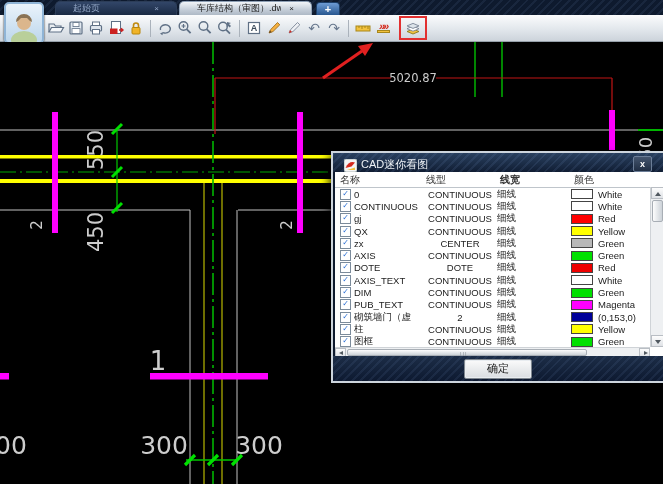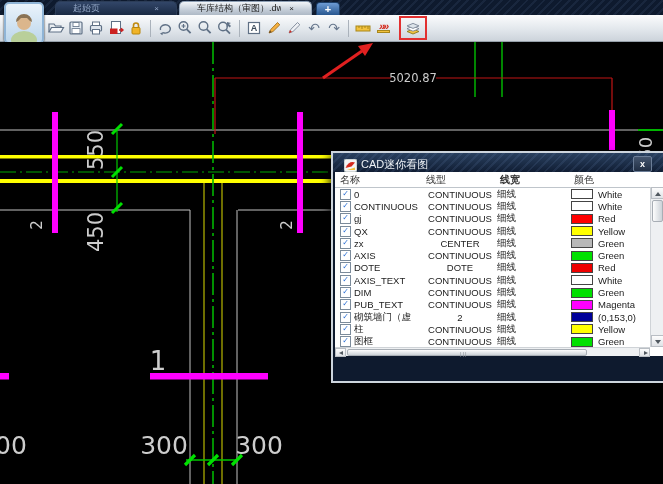--- a/index.html
+++ b/index.html
@@ -424,13 +424,16 @@
         </span>
       <span class="hthumb">
           <span class="hgrip">|||</span>
         </span>
       <span class="harrow rt">
           <span class="tri t-rt"></span>
         </span>
     </div>
   </div>
 
+  <div class="dlg-footer">
+    <span class="okbtn">确定</span>
+  </div>
 </div>
 
 </body></html>

